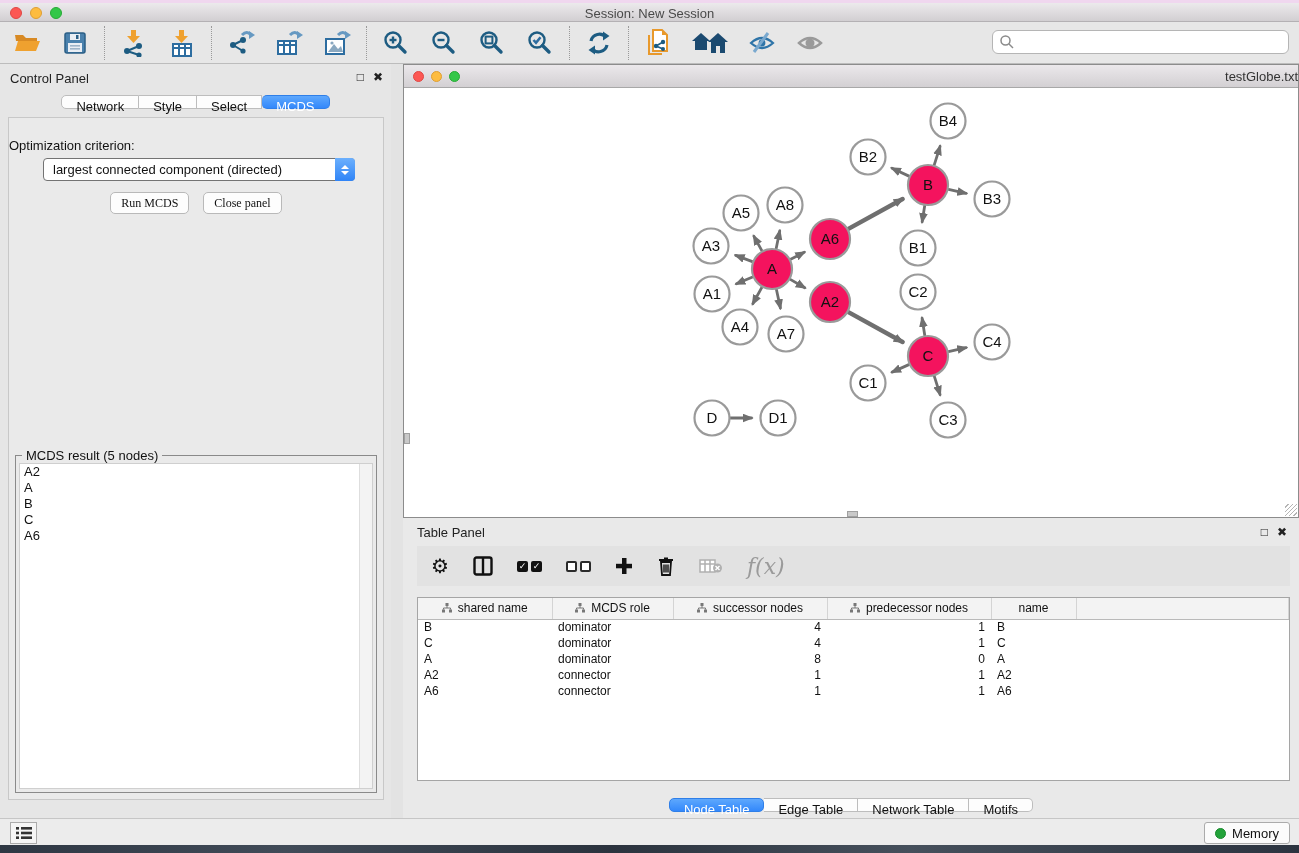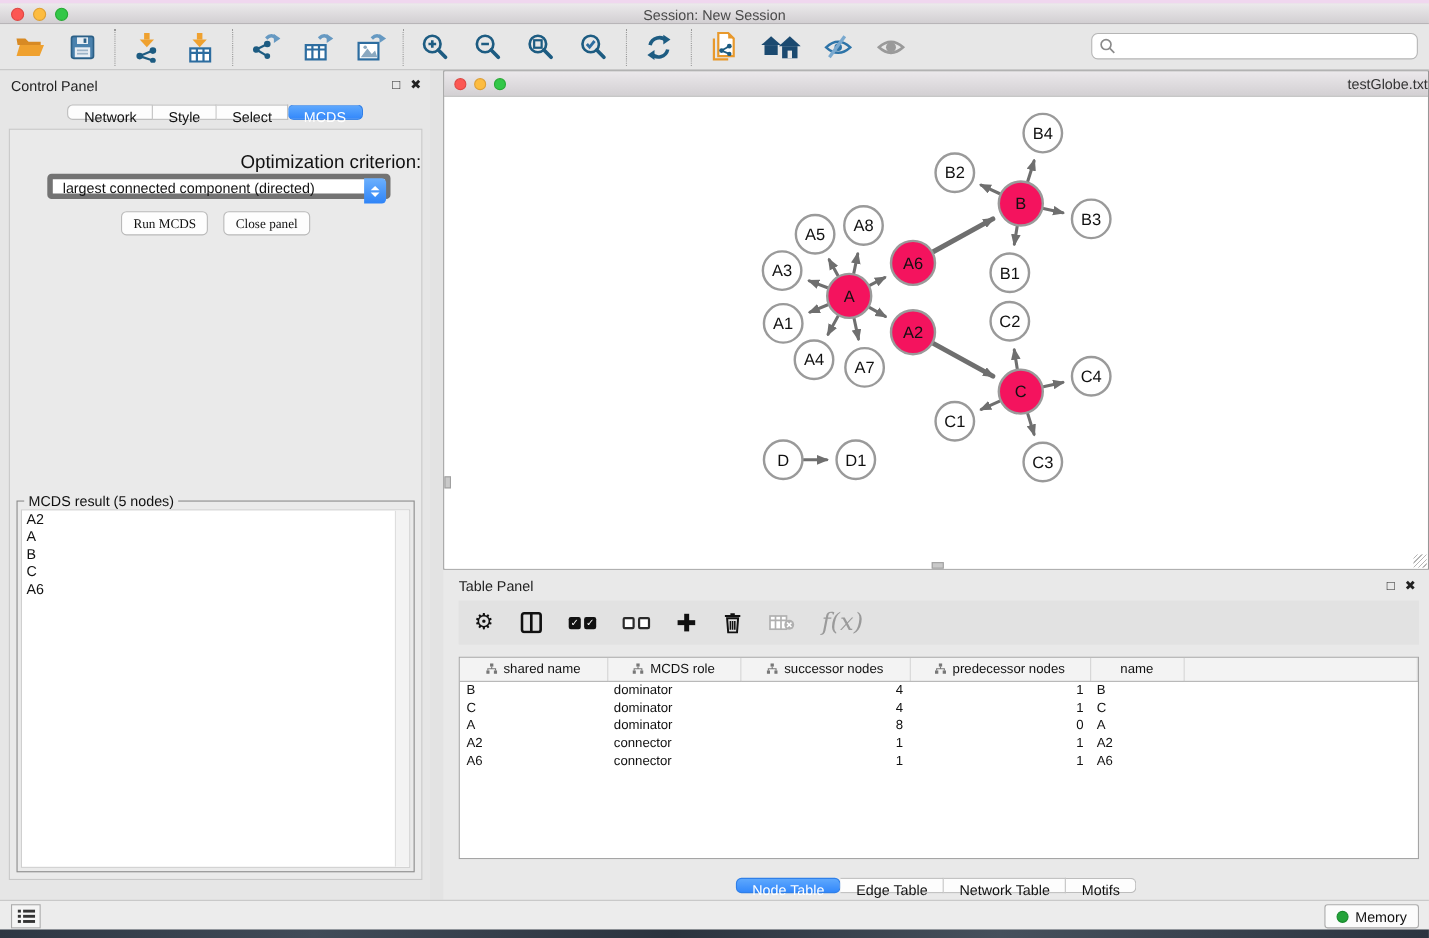--- a/index.html
+++ b/index.html
@@ -33,23 +33,23 @@
   .panel-btns { position:absolute; right:8px; top:6px; display:flex; gap:9px; font-size:12px; color:#222; }
   .panel-btns span { cursor:pointer; }
   .cp-tabs { position:absolute; left:0; top:31px; width:100%; display:flex; justify-content:center; }
   .tabseg { display:flex; }
   .tabseg .tab { height:14px; padding:0 14px; font-size:13px; line-height:21px; background:#fdfdfd;
     border:1px solid #bdbdbd; border-left:none; color:#111; cursor:pointer; }
   .tabseg .tab:first-child { border-left:1px solid #bdbdbd; border-radius:5px 0 0 5px; }
   .tabseg .tab:last-child { border-radius:0 5px 5px 0; }
   .tabseg .tab.selected { background:linear-gradient(#5ea8fd,#3388fb); border-color:#2f7fe8; color:#fff; border-radius:5px; }
   .cp-box { position:absolute; left:8px; top:53px; width:376px; height:683px; background:#eaeaea; border:1px solid #c8c8c8; }
-  .opt-label { position:absolute; left:0; right:0; top:20px; text-align:right; font-size:17px; color:#111; }
+  .opt-label { position:absolute; left:0; right:0; top:20px; text-align:left; font-size:13px; color:#111; }
   .criterion { position:absolute; left:34px; top:40px; width:312px; height:23px; background:#fff;
-    border:5px solid #737373; border-radius:4px; font-size:13px; color:#111; display:flex; align-items:flex-start;
+    border:1px solid #737373; border-radius:4px; font-size:13px; color:#111; display:flex; align-items:center;
     padding-left:9px; cursor:pointer; }
   .criterion .stepper { position:absolute; right:-1px; top:-1px; width:20px; height:23px; border-radius:0 4px 4px 0;
     background:linear-gradient(#6cb0fd,#2f84f7); display:flex; flex-direction:column; align-items:center; justify-content:center; gap:2px; }
   .chev { width:0; height:0; border-left:4px solid transparent; border-right:4px solid transparent; }
   .chev.up { border-bottom:4px solid #fff; }
   .chev.down { border-top:4px solid #fff; }
   .cp-buttons { position:absolute; left:0; right:0; top:74px; display:flex; justify-content:center; gap:14px; }
   .btn { height:22px; padding:0 10px; background:#fdfdfd; border:1px solid #b9b9b9; border-radius:5px;
     font-size:12px; color:#111; cursor:pointer; font-family:Liberation Serif, serif; }
   .result-box { position:absolute; left:6px; top:337px; width:362px; height:338px; border:1px solid #8a8a8a; }

